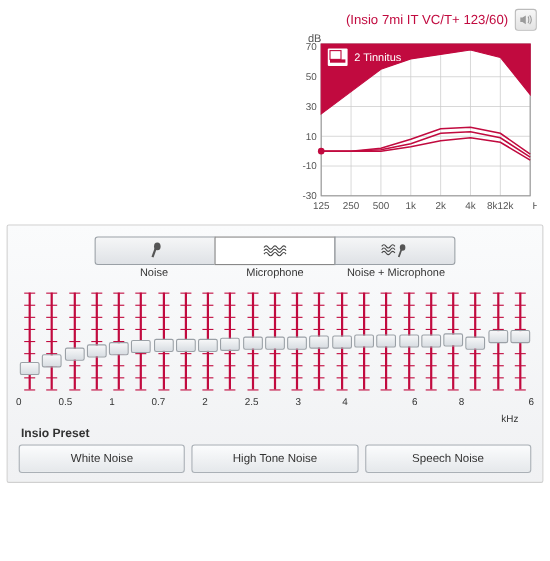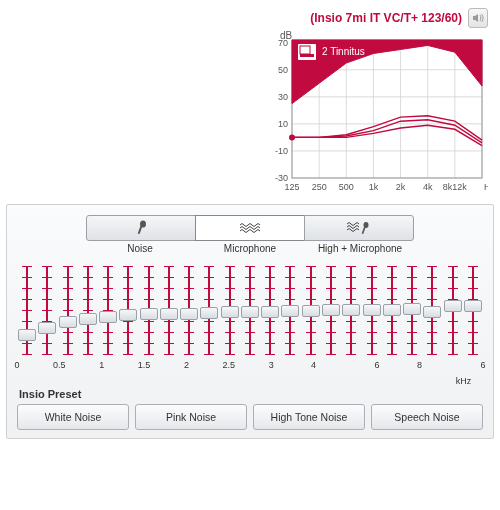--- a/index.html
+++ b/index.html
@@ -9,21 +9,21 @@
     font-family: Arial, Helvetica, sans-serif;
     font-size: 11px;
     color: #333;
     overflow: hidden;
   }
   .top-section { padding: 8px 12px 0 12px; }
   .device-row {
     display: flex; justify-content: flex-end; align-items: center; gap: 6px;
     margin-bottom: 4px;
   }
-  .device-name { color: #c10a3f; font-weight: bold; font-size: 12px; }
+  .device-name { color: #c10a3f; font-weight: normal; font-size: 12px; }
   .speaker-btn {
     width: 20px; height: 20px; border: 1px solid #bbb; border-radius: 3px;
     background: linear-gradient(#f7f7f7,#e3e3e3);
     display: flex; align-items: center; justify-content: center;
     color: #888;
   }
   .chart-wrap { display: flex; justify-content: flex-end; }
   .chart-box { position: relative; width: 228px; }
   .y-unit { position:absolute; left: 20px; top:-2px; font-size:10px; color:#555;}
   .chart-svg { display:block; }
@@ -176,21 +176,21 @@
             <path d="M1 4q2-3 4 0t4 0 4 0M1 7q2-3 4 0t4 0 4 0M1 10q2-3 4 0t4 0 4 0" stroke="#444" stroke-width="1" fill="none"></path>
             <ellipse cx="20" cy="5" rx="2.5" ry="3" fill="#555"></ellipse>
             <rect x="17" y="7" width="1.6" height="7" transform="rotate(20 18 10)" fill="#555"></rect>
           </svg>
       </span>
     </div>
   </div>
   <div class="mode-labels">
     <span>Noise</span>
     <span>Microphone</span>
-    <span>High + Microphone</span>
+    <span>Noise + Microphone</span>
   </div>
 
   <div class="eq-row" id="eq">
       <div class="slider">
         <div class="track"></div>
         <div class="tick" style="top: 0px;"></div>
         <div class="tick" style="top: 11px;"></div>
         <div class="tick" style="top: 22px;"></div>
         <div class="tick" style="top: 33px;"></div>
         <div class="tick" style="top: 44px;"></div>
@@ -485,30 +485,29 @@
         <div class="tick" style="top: 77px;"></div>
         <div class="tick" style="top: 88px;"></div>
         <div class="thumb" style="top: 39.6px;"></div>
       </div>
     </div>
   <div class="axis-row" id="axis">
     <span class="axis-unit">kHz</span>
   <span style="left: 0%;">0</span>
       <span style="left: 9.09091%;">0.5</span>
       <span style="left: 18.1818%;">1</span>
-      <span style="left: 27.2727%;">1.5</span>
+      <span style="left: 27.2727%;">0.7</span>
       <span style="left: 36.3636%;">2</span>
       <span style="left: 45.4545%;">2.5</span>
       <span style="left: 54.5455%;">3</span>
       <span style="left: 63.6364%;">4</span>
       <span style="left: 77.2727%;">6</span>
       <span style="left: 86.3636%;">8</span>
       <span style="left: 100%;">6</span>
     </div>
 
   <div class="preset-label">Insio Preset</div>
   <div class="preset-row">
     <div class="preset-btn">White Noise</div>
-    <div class="preset-btn">Pink Noise</div>
     <div class="preset-btn">High Tone Noise</div>
     <div class="preset-btn">Speech Noise</div>
   </div>
 </div>
 
 </body></html>

